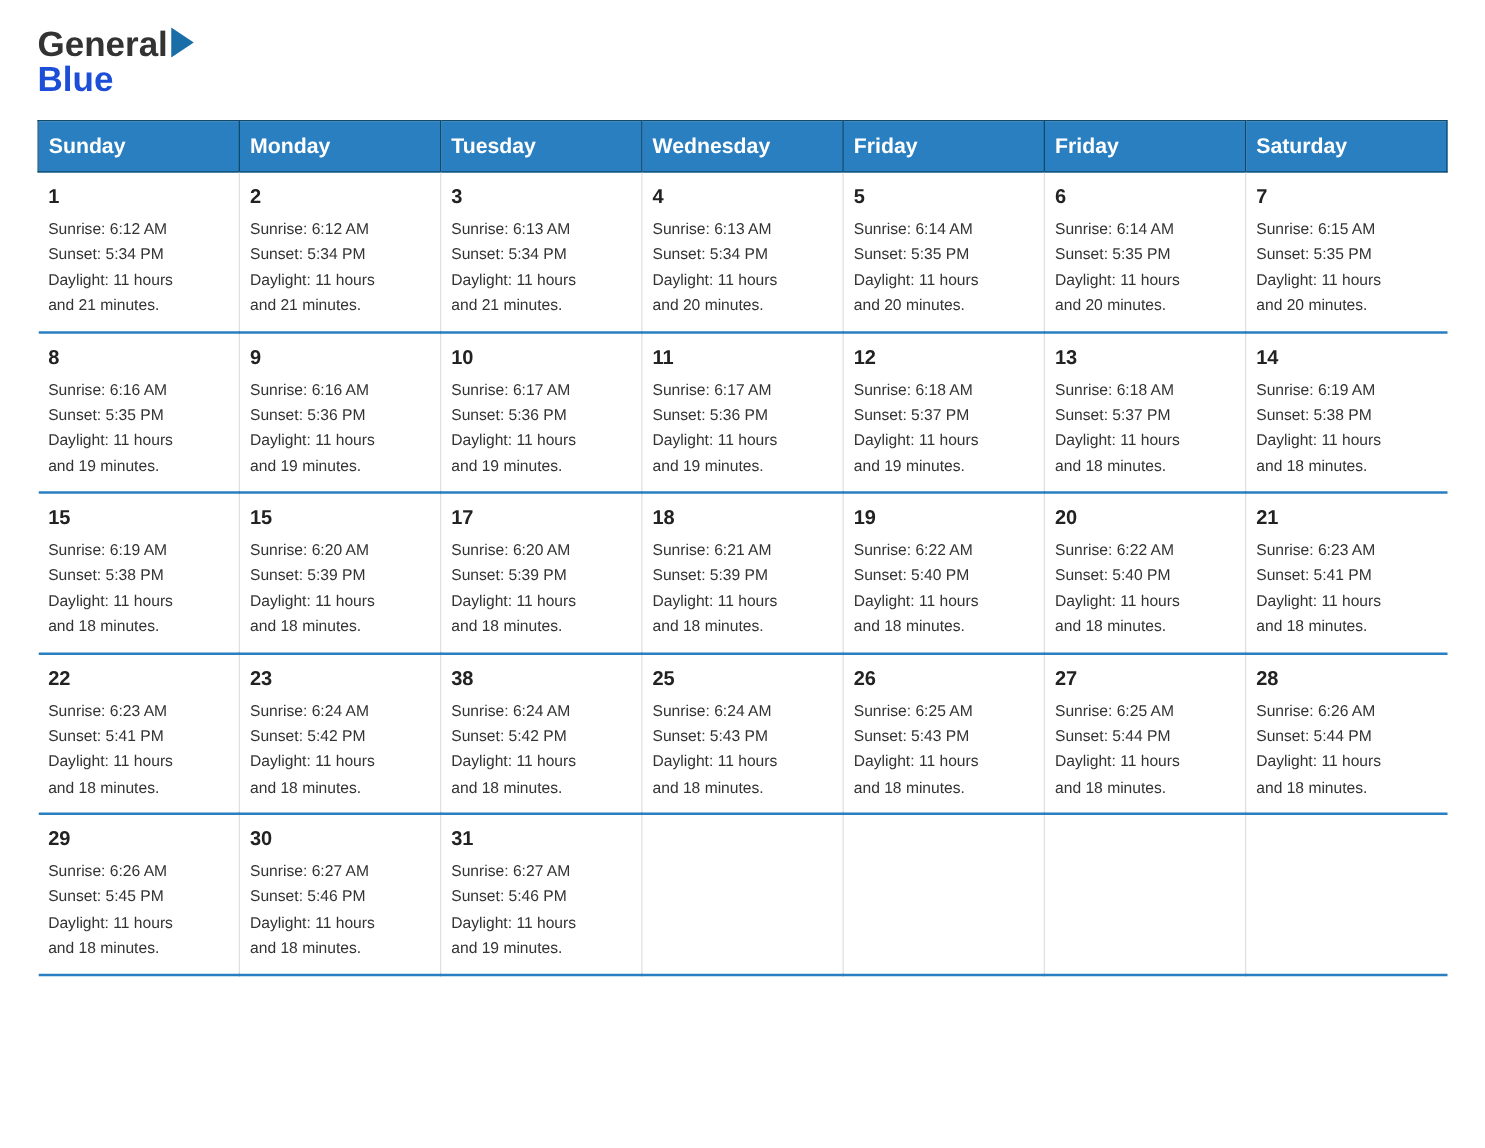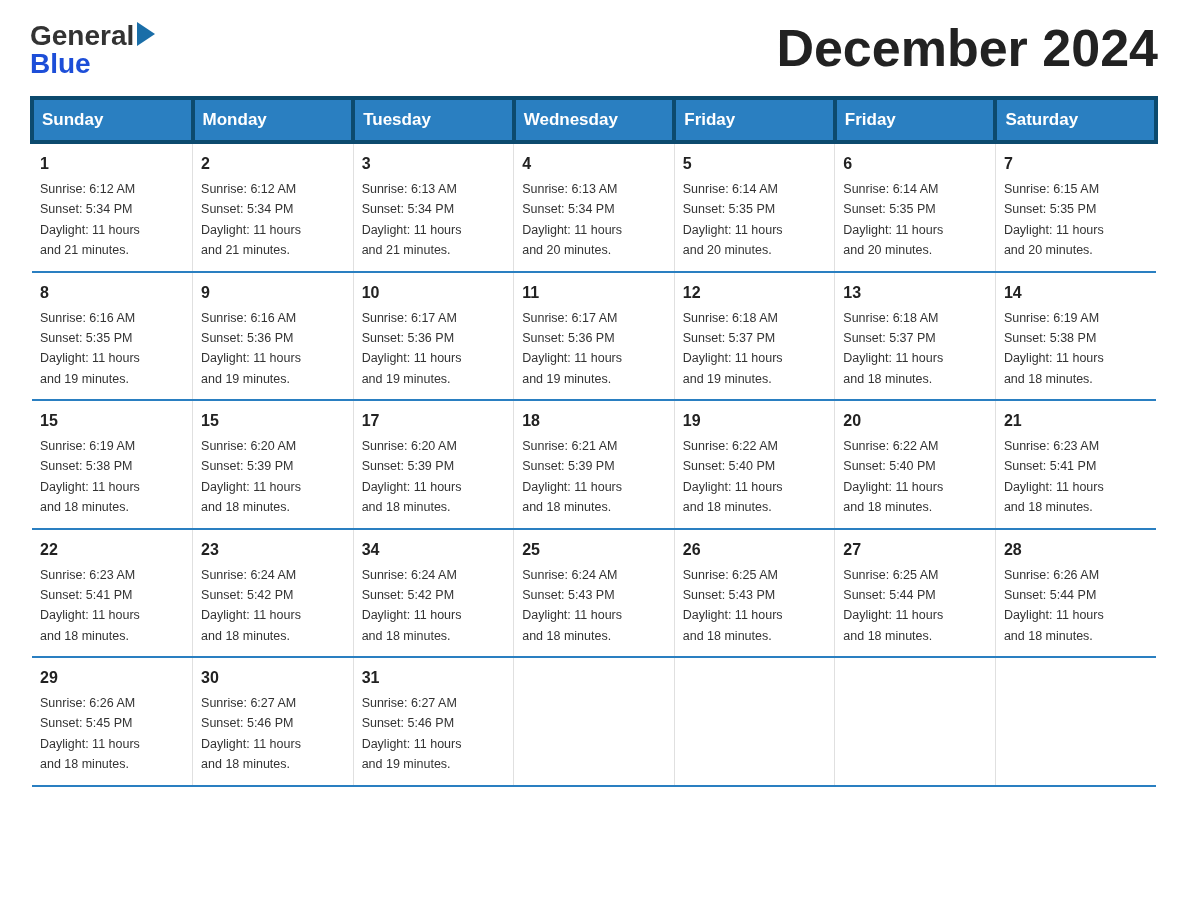--- a/index.html
+++ b/index.html
@@ -5,21 +5,20 @@
     * { margin: 0; padding: 0; box-sizing: border-box; }
     body {
       font-family: Arial, sans-serif;
       background: #fff;
       width: 1188px;
       min-height: 918px;
       padding: 20px 30px;
     }
     .header {
       display: flex;
-      justify-content: space-between;
       align-items: flex-start;
       margin-bottom: 16px;
     }
     .logo {
       display: flex;
       flex-direction: column;
       align-items: flex-start;
     }
     .logo-top {
       display: flex;
@@ -65,21 +64,21 @@
       border-collapse: collapse;
       table-layout: fixed;
     }
     thead tr th {
       background-color: #2a7fc1;
       color: #fff;
       font-size: 17px;
       font-weight: bold;
       padding: 10px 8px;
       text-align: left;
-      border: 4px solid #0c4a6e;
+      border: 1px solid #0c4a6e;
     }
     tbody tr {
       border-bottom: 2px solid #2a7fc1;
     }
     tbody td {
       vertical-align: top;
       padding: 8px 8px 10px 8px;
       font-size: 13px;
       color: #333;
       line-height: 1.5;
@@ -115,21 +114,20 @@
 
 <div class="header">
   <div class="logo">
     <div class="logo-top">
       <span class="logo-general">General</span>
       <div class="logo-triangle"></div>
     </div>
     <span class="logo-blue">Blue</span>
   </div>
   <div class="title-block">
-    <div class="calendar-title">December 2024</div>
   </div>
 </div>
 
 <table>
   <thead>
     <tr>
     <th>Sunday</th>
         <th>Monday</th>
         <th>Tuesday</th>
         <th>Wednesday</th>
@@ -185,21 +183,21 @@
         <td><span class="day-number">20</span>
 <span class="day-info">Sunrise: 6:22 AM<br>Sunset: 5:40 PM<br>Daylight: 11 hours<br>and 18 minutes.</span></td>
         <td><span class="day-number">21</span>
 <span class="day-info">Sunrise: 6:23 AM<br>Sunset: 5:41 PM<br>Daylight: 11 hours<br>and 18 minutes.</span></td>
       </tr>
       <tr>
         <td><span class="day-number">22</span>
 <span class="day-info">Sunrise: 6:23 AM<br>Sunset: 5:41 PM<br>Daylight: 11 hours<br>and 18 minutes.</span></td>
         <td><span class="day-number">23</span>
 <span class="day-info">Sunrise: 6:24 AM<br>Sunset: 5:42 PM<br>Daylight: 11 hours<br>and 18 minutes.</span></td>
-        <td><span class="day-number">34</span>
+        <td><span class="day-number">38</span>
 <span class="day-info">Sunrise: 6:24 AM<br>Sunset: 5:42 PM<br>Daylight: 11 hours<br>and 18 minutes.</span></td>
         <td><span class="day-number">25</span>
 <span class="day-info">Sunrise: 6:24 AM<br>Sunset: 5:43 PM<br>Daylight: 11 hours<br>and 18 minutes.</span></td>
         <td><span class="day-number">26</span>
 <span class="day-info">Sunrise: 6:25 AM<br>Sunset: 5:43 PM<br>Daylight: 11 hours<br>and 18 minutes.</span></td>
         <td><span class="day-number">27</span>
 <span class="day-info">Sunrise: 6:25 AM<br>Sunset: 5:44 PM<br>Daylight: 11 hours<br>and 18 minutes.</span></td>
         <td><span class="day-number">28</span>
 <span class="day-info">Sunrise: 6:26 AM<br>Sunset: 5:44 PM<br>Daylight: 11 hours<br>and 18 minutes.</span></td>
       </tr>

